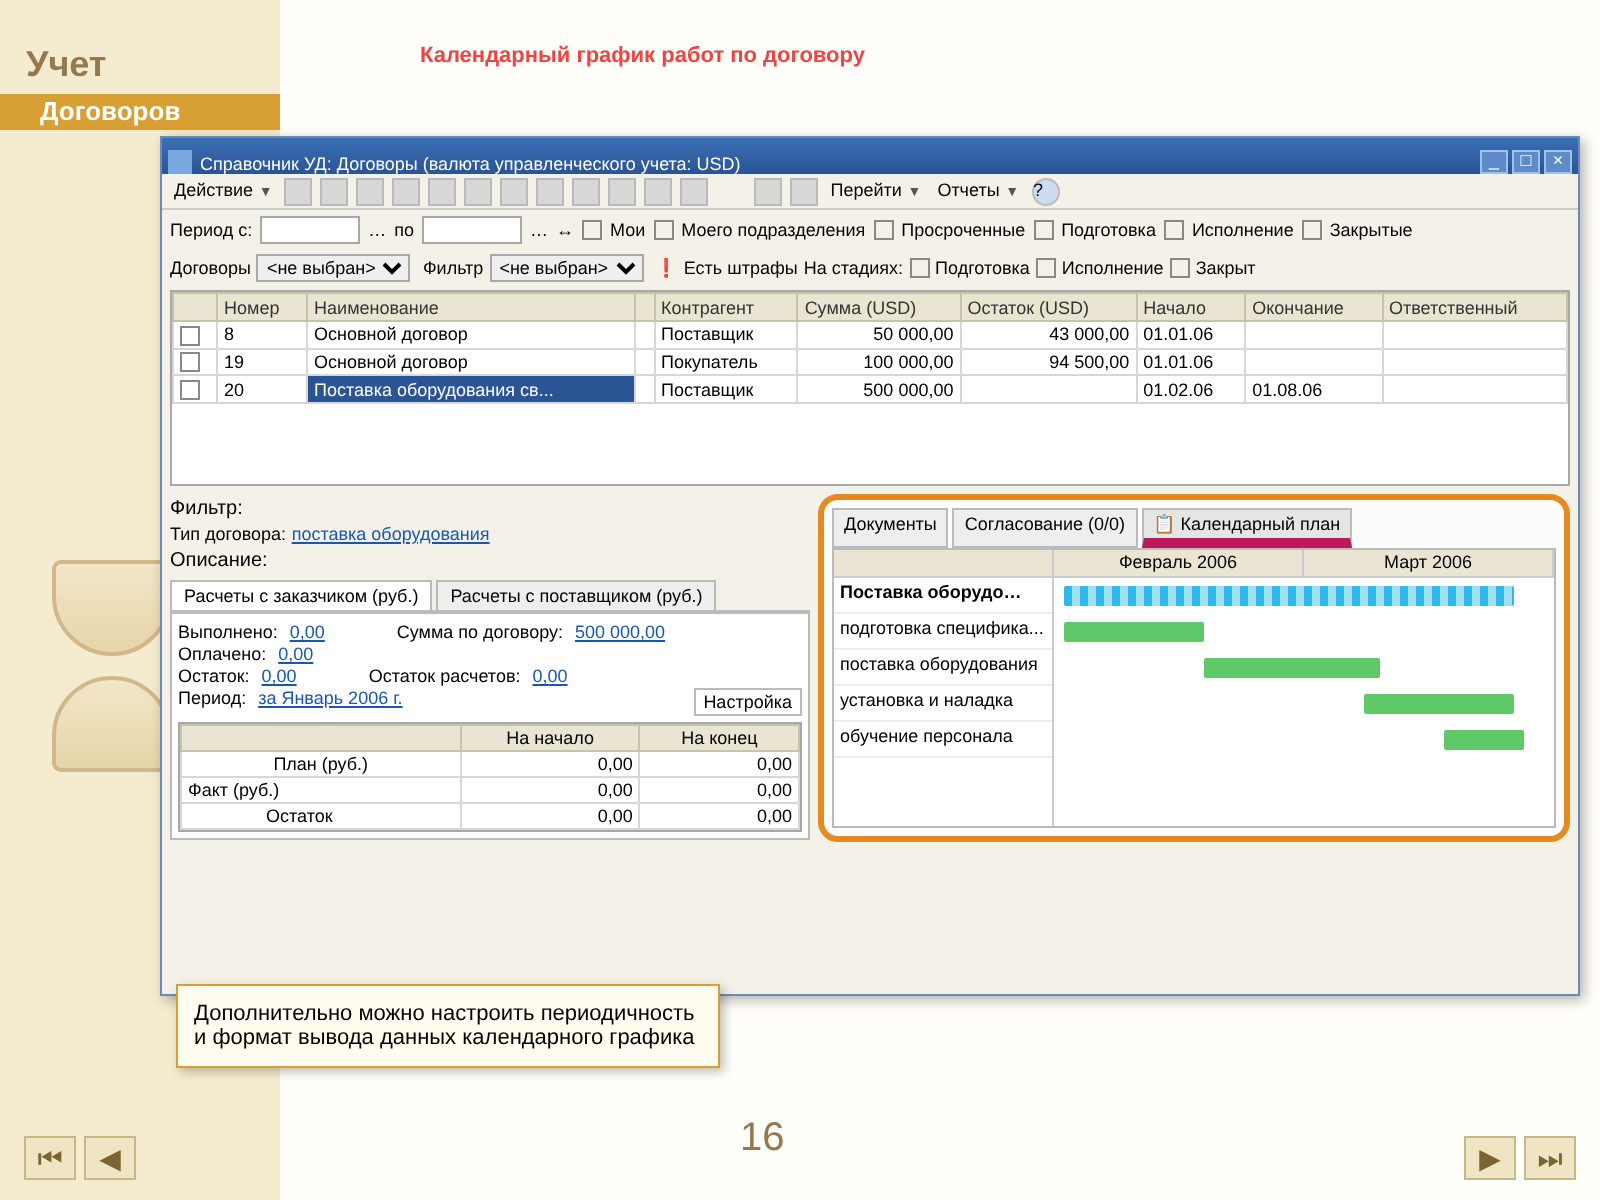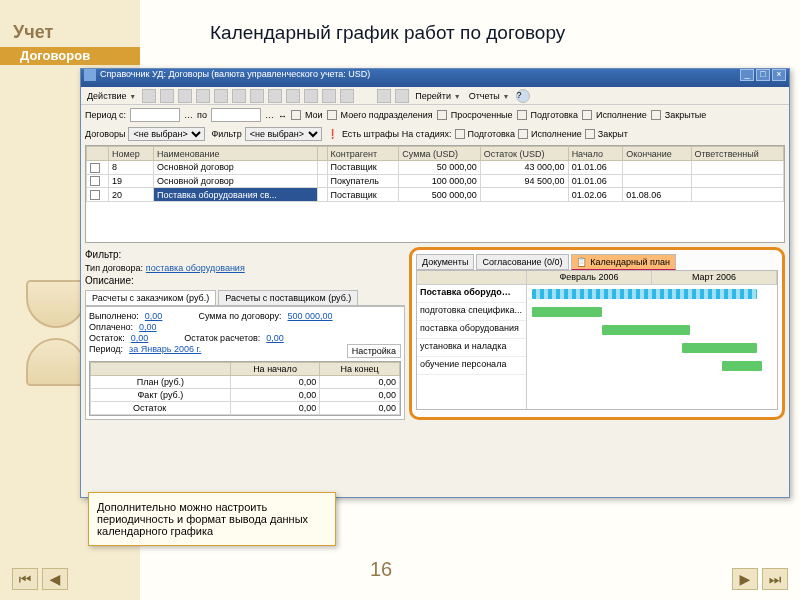--- a/index.html
+++ b/index.html
@@ -1,29 +1,29 @@
 <!DOCTYPE html>
 <html><head>
 <meta charset="utf-8">
 <style>
 *{box-sizing:border-box;margin:0;padding:0;font-family:Tahoma,Arial,sans-serif;font-size:9px}
 body{background:#fff;width:800px;height:600px;overflow:hidden;position:relative}
 .slide{width:800px;height:600px;background:#fffef8}
 .lstripe{position:absolute;left:0;top:0;width:140px;height:600px;background:#f5ecd0}
 .ostripe{position:absolute;left:0;top:47px;width:140px;height:18px;background:#d89f35}
-.title-main{position:absolute;left:210px;top:22px;font-size:19px;font-weight:normal;color:#0f172a}
+.title-main{position:absolute;left:210px;top:22px;font-size:11px;font-weight:bold;color:#ef4444}
 .subtitle{position:absolute;left:13px;top:22px;font-size:18px;font-weight:bold;color:#94794e}
 .subtitle2{position:absolute;left:20px;top:48px;font-size:13px;font-weight:bold;color:#fff}
 .hg{position:absolute;left:8px;top:280px;width:95px;height:150px;opacity:.6}
 .hg .glass{width:60px;height:110px;margin:0 auto;position:relative}
 .hg .top,.hg .bot{width:60px;height:48px;border:2px solid #b8975f;background:linear-gradient(180deg,#f2e4c3,#dfc790)}
 .hg .top{border-radius:6px 6px 40px 40px}
 .hg .bot{border-radius:40px 40px 6px 6px;margin-top:10px}
 .app{position:absolute;left:80px;top:68px;width:710px;height:430px;background:#f4f2e8;border:1px solid #6a8bb8;box-shadow:2px 2px 6px rgba(0,0,0,.3)}
-.titlebar{height:18px;background:linear-gradient(180deg,#3b6fb5,#2a5494);color:#fff;display:flex;align-items:flex-start;padding:0 3px;font-size:10px}
+.titlebar{height:18px;background:linear-gradient(180deg,#3b6fb5,#2a5494);color:#fff;display:flex;align-items:flex-end;padding:0 3px;font-size:10px}
 .titlebar .ticon{width:12px;height:12px;background:#7aa7e0;margin-right:4px}
 .titlebar .wbtns{margin-left:auto;display:flex;gap:2px}
 .titlebar .wbtn{width:14px;height:12px;background:#5d8cc9;border:1px solid #9fc1eb;color:#fff;text-align:center;line-height:9px;font-size:9px}
 .menubar{height:18px;background:#f4f2e8;display:flex;align-items:center;gap:4px;padding:0 4px;border-bottom:1px solid #ccc}
 .menubar .mi{font-size:10px;color:#000;padding:1px 2px}
 .menubar .tri{font-size:7px;color:#555}
 .menubar .ticon2{width:14px;height:14px;display:inline-block;background:#d8d8d8;border:1px solid #bbb}
 .filterbar{height:20px;display:flex;align-items:center;gap:4px;padding:2px 4px;font-size:10px}
 .filterbar input[type=text]{width:50px;height:14px;border:1px solid #a8a8a8;font-size:9px;padding:0 2px}
 .filterbar .lbl{white-space:nowrap}
@@ -47,31 +47,31 @@
 .calc{border:1px solid #bbb;background:#fff;padding:3px;font-size:9px}
 .calc .cr{display:flex;gap:6px;margin:1px 0}
 .calc .v{color:#1857b5;text-decoration:underline}
 .minigrid{margin-top:3px;border:1px solid #a8a8a8}
 .minigrid table{width:100%;border-collapse:collapse;font-size:9px}
 .minigrid th{background:#e9e5d2;border:1px solid #c7c2aa;padding:1px 3px;font-weight:normal}
 .minigrid td{border:1px solid #d7d7d7;padding:1px 3px;text-align:right}
 .right-det{flex:1;border:3px solid #e58a1f;border-radius:10px;padding:4px;background:#fcfcfc;position:relative}
 .det-tabs{display:flex;gap:2px;margin-bottom:0}
 .det-tab{padding:2px 5px;border:1px solid #bbb;background:#eee;font-size:9px}
-.det-tab.active{background:#fdba74;border-bottom:1px solid #be185d}
+.det-tab.active{background:#e5e5e5;border-bottom:5px solid #be185d}
 .gantt{border:1px solid #bbb;background:#fff;height:140px;display:flex}
 .gantt .tasks{width:110px;border-right:1px solid #ccc}
 .gantt .gh{background:#e9e5d2;border-bottom:1px solid #ccc;height:14px;font-size:9px;padding:1px 3px}
 .gantt .trow{height:18px;border-bottom:1px solid #eee;font-size:9px;padding:2px 3px;white-space:nowrap;overflow:hidden}
 .gantt .timeline{flex:1;position:relative}
 .gantt .thdr{display:flex;height:14px;background:#e9e5d2;border-bottom:1px solid #ccc}
 .gantt .thdr div{flex:1;border-right:1px solid #ccc;font-size:9px;padding:1px 3px;text-align:center}
 .gantt .bars{position:relative}
 .gantt .bar{position:absolute;height:10px;border-radius:1px}
-.callout{position:absolute;left:88px;top:492px;width:248px;background:#fffdf0;border:1px solid #d89f35;padding:8px;font-size:11px;box-shadow:2px 2px 5px rgba(0,0,0,.25)}
+.callout{position:absolute;left:88px;top:492px;width:272px;background:#fffdf0;border:1px solid #d89f35;padding:8px;font-size:11px;box-shadow:2px 2px 5px rgba(0,0,0,.25)}
 .pagenum{position:absolute;left:370px;top:558px;font-size:20px;color:#94794e}
 .navbtn{position:absolute;bottom:10px;width:26px;height:22px;background:#efe5c5;border:1px solid #c7b986;display:flex;align-items:center;justify-content:center;font-size:14px;color:#7a6430}
 .nav-l1{left:12px}.nav-l2{left:42px}.nav-r1{right:42px}.nav-r2{right:12px}
 .tight{padding:0 1px}
 </style>
 </head>
 <body>
 
 <div class="slide">
   <div class="lstripe"></div>
@@ -258,21 +258,21 @@
                     <th>На конец</th>
                   </tr>
                 </thead>
                 <tbody id="mbody">
                   <tr>
                     <td style="text-align: center;">План (руб.)</td>
                     <td>0,00</td>
                     <td>0,00</td>
                   </tr>
                   <tr>
-                    <td style="text-align: center;">Факт (руб.)</td>
+                    <td style="text-align: left;">Факт (руб.)</td>
                     <td>0,00</td>
                     <td>0,00</td>
                   </tr>
                   <tr>
                     <td style="text-align: left; padding-left: 42px;">Остаток</td>
                     <td>0,00</td>
                     <td>0,00</td>
                   </tr>
                 </tbody>
               </table>

